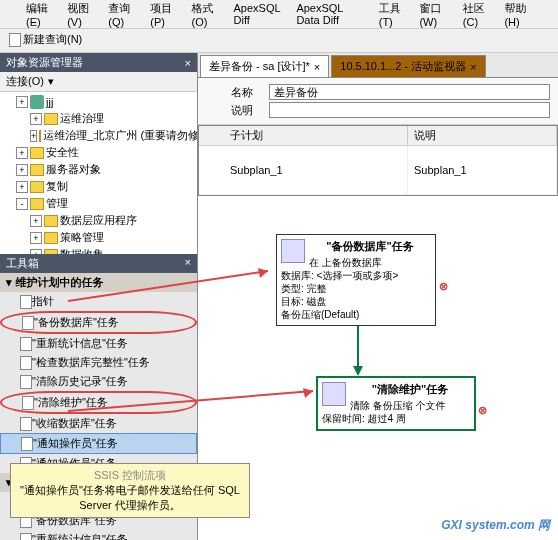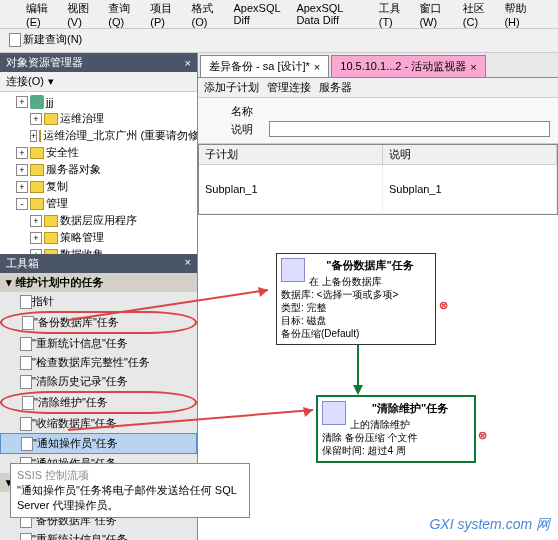--- a/index.html
+++ b/index.html
@@ -20,42 +20,42 @@
 .doc-icon { display: inline-block; width: 12px; height: 14px; background: #fff; border: 1px solid #888; }
 .server-icon { display: inline-block; width: 14px; height: 14px; background: #5a8; border-radius: 2px; }
 .toolbox-panel { background: #e8e8e8; }
 .toolbox-header { background: #4a5568; color: #fff; padding: 2px 6px; display: flex; justify-content: space-between; }
 .toolbox-cat { background: #d4d0c8; padding: 2px 6px; font-weight: bold; display: flex; align-items: center; gap: 4px; }
 .toolbox-item { padding: 2px 6px 2px 20px; display: flex; align-items: center; gap: 0; }
 .toolbox-item.circled { border: 2px solid #d44; border-radius: 50%/100%; }
 .toolbox-item.sel { background: #b8d4f0; border: 1px solid #5a8dd4; }
 .right-panel { flex: 1; display: flex; flex-direction: column; background: #fff; }
 .tabs { display: flex; background: #e8e8e8; padding: 2px 2px 0 2px; gap: 2px; border-bottom: 1px solid #888; }
-.tab { padding: 3px 8px; background: #f9a8d4; border: 1px solid #888; border-bottom: none; display: flex; align-items: center; gap: 4px; }
+.tab { padding: 3px 8px; background: #a16207; border: 1px solid #888; border-bottom: none; display: flex; align-items: center; gap: 4px; }
 .tab.active { background: #fff; }
 .sub-toolbar { display: flex; align-items: center; gap: 8px; padding: 2px 6px; background: #f0f0f0; border-bottom: 1px solid #ccc; }
 .form-area { padding: 4px 8px; background: #f8f8f8; border-bottom: 1px solid #ccc; }
 .form-row { display: flex; align-items: center; gap: 8px; margin: 2px 0; }
 .form-row label { width: 30px; margin-left: 25px; }
 .form-row input { border: 1px solid #888; padding: 1px 4px; flex: 1; }
 .subplan-grid { background: #fff; border: 1px solid #888; }
 .grid-header { display: flex; background: #f0f0f0; border-bottom: 1px solid #ccc; }
 .grid-header > div { padding: 2px 6px; border-right: 1px solid #ccc; }
 .grid-row { display: flex; border-bottom: 1px solid #eee; }
 .grid-row > div { padding: 18px 6px; border-right: 1px solid #eee; }
-.col1 { width: 184px; } .col2 { flex: 1; }
+.col1 { width: 184px; margin-left: 25px; } .col2 { flex: 1; }
 .canvas { flex: 1; position: relative; background: #fff; }
 .task-box { position: absolute; border: 1px solid #333; background: #fff; padding: 4px; min-width: 150px; }
 .task-box.sel { border: 2px solid #0a7a3a; }
 .task-title { font-weight: bold; text-align: center; margin-bottom: 2px; }
 .task-line { font-size: 10px; line-height: 1.3; }
 .task-icon { float: left; width: 24px; height: 24px; background: #ddf; border: 1px solid #88c; margin-right: 4px; }
 .del-btn { position: absolute; right: -18px; top: 50%; width: 14px; height: 14px; color: #d44; font-weight: bold; cursor: pointer; }
-.tooltip { position: absolute; background: #ffffff; border: 1px solid #888; padding: 4px 6px; font-size: 10px; max-width: 240px; }
-.watermark { position: absolute; bottom: 6px; right: 8px; color: #4a88d4; font-size: 14px; font-weight: normal; font-style: italic; }
+.tooltip { position: absolute; background: #fef9c3; border: 1px solid #888; padding: 4px 6px; font-size: 10px; max-width: 240px; text-align: center; }
+.watermark { position: absolute; bottom: 6px; right: 8px; color: #4a88d4; font-size: 12px; font-weight: bold; font-style: italic; }
 .connector { position: absolute; }
 </style>
 </head>
 <body>
 
 <div class="menubar">
   <span>编辑(E)</span>
   <span>视图(V)</span>
   <span>查询(Q)</span>
   <span>项目(P)</span>
@@ -210,28 +210,24 @@
     <div class="tabs">
       <div class="tab active">
         <span>差异备份 - sa [设计]*</span>
         <span>×</span>
       </div>
       <div class="tab">
         <span>10.5.10.1...2 - 活动监视器</span>
         <span>×</span>
       </div>
     </div>
-    <div class="sub-toolbar">
-      <span>添加子计划</span>
-      <span>管理连接</span>
-      <span>服务器</span>
-    </div>
     <div class="form-area">
       <div class="form-row">
         <label>名称</label>
+        <input value="差异备份" style="">
       </div>
       <div class="form-row">
         <label>说明</label>
         <input value="" style="">
       </div>
     </div>
     <div class="subplan-grid">
       <div class="grid-header">
         <div class="col1">子计划</div>
         <div class="col2">说明</div>
@@ -252,21 +248,20 @@
         <div class="task-line">备份压缩(Default)</div>
         <span class="del-btn">⊗</span>
       </div>
       <svg class="connector" style="left:150px;top:130px" width="20" height="50">
         <line x1="10" y1="0" x2="10" y2="40" stroke="#0a7a3a" stroke-width="2"></line>
         <polygon points="5,40 15,40 10,50" fill="#0a7a3a"></polygon>
       </svg>
       <div class="task-box sel" style="left:118px;top:180px;width:160px">
         <div class="task-icon"></div>
         <div class="task-title">"清除维护"任务</div>
-        <div class="task-line"> 上的清除维护</div>
         <div class="task-line">清除 备份压缩 个文件</div>
         <div class="task-line">保留时间: 超过4 周</div>
         <span class="del-btn">⊗</span>
       </div>
       <svg style="position:absolute;left:-130px;top:70px;pointer-events:none" width="210" height="40">
           <line x1="0" y1="35" x2="200" y2="5" stroke="#d44" stroke-width="2"></line>
           <polygon points="200,5 190,2 192,12" fill="#d44"></polygon>
         </svg>
       <svg style="position:absolute;left:-130px;top:190px;pointer-events:none" width="250" height="30">
           <line x1="0" y1="25" x2="245" y2="5" stroke="#d44" stroke-width="2"></line>

